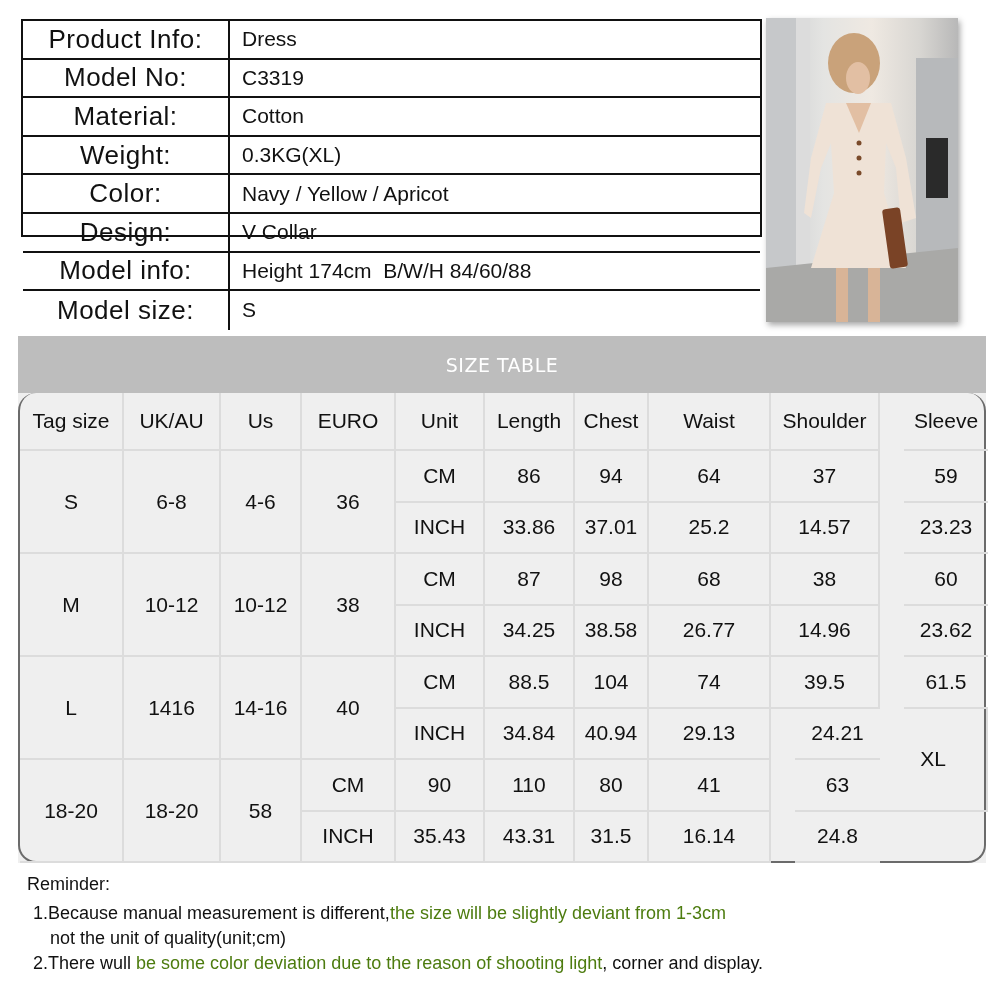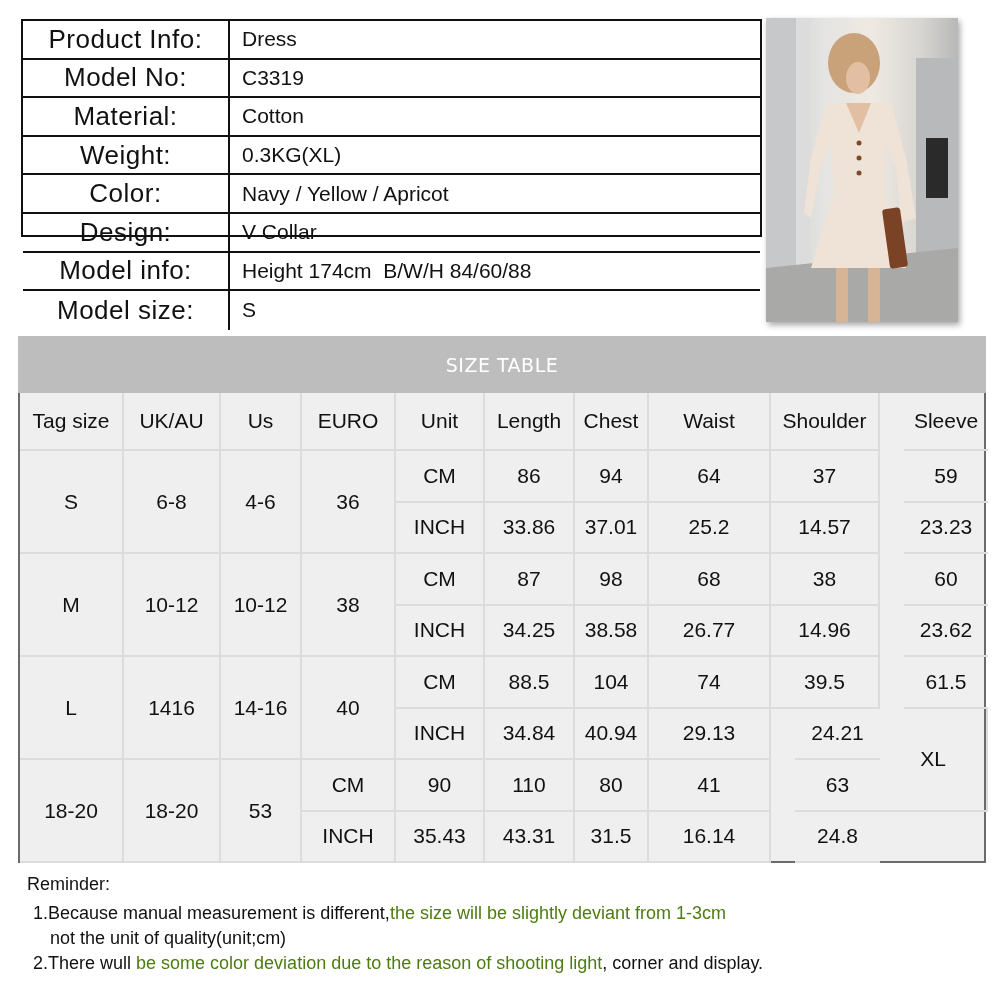--- a/index.html
+++ b/index.html
@@ -39,20 +39,21 @@
     height: 57px; background: #bdbdbd; color: #ffffff;
     font-family: "DejaVu Sans", sans-serif; font-size: 19px;
     display: flex; align-items: center; justify-content: center; letter-spacing: 0.5px;
   }
   .grid {
     position: absolute; left: 0; top: 57px; width: 968px; height: 470px;
     border-left: 2px solid #6b6b6b; border-right: 2px solid #6b6b6b; border-bottom: 2px solid #6b6b6b;
     display: grid;
     grid-template-columns: 104px 97px 81px 94px 89px 90px 74px 122px 109px 108px;
     grid-template-rows: 58px repeat(8, 51.5px);
+    border-radius: 18px;
   }
   .cell {
     border-right: 2px solid #dcdcdc; border-bottom: 2px solid #dcdcdc;
     display: flex; align-items: center; justify-content: center;
     font-size: 21px; color: #111;
   }
   .cell.head { font-size: 21px; }
   .cell.span2 { grid-row: span 2; }
   .cell.last-col { border-right: none; margin-left: 24px; }
 
@@ -182,21 +183,21 @@
     <div class="cell last-col">61.5</div>
     <div class="cell">INCH</div>
     <div class="cell">34.84</div>
     <div class="cell">40.94</div>
     <div class="cell">29.13</div>
     <div class="cell last-col">24.21</div>
 
     <div class="cell span2">XL</div>
     <div class="cell span2">18-20</div>
     <div class="cell span2">18-20</div>
-    <div class="cell span2">53</div>
+    <div class="cell span2">58</div>
     <div class="cell">CM</div>
     <div class="cell">90</div>
     <div class="cell">110</div>
     <div class="cell">80</div>
     <div class="cell">41</div>
     <div class="cell last-col">63</div>
     <div class="cell">INCH</div>
     <div class="cell">35.43</div>
     <div class="cell">43.31</div>
     <div class="cell">31.5</div>

